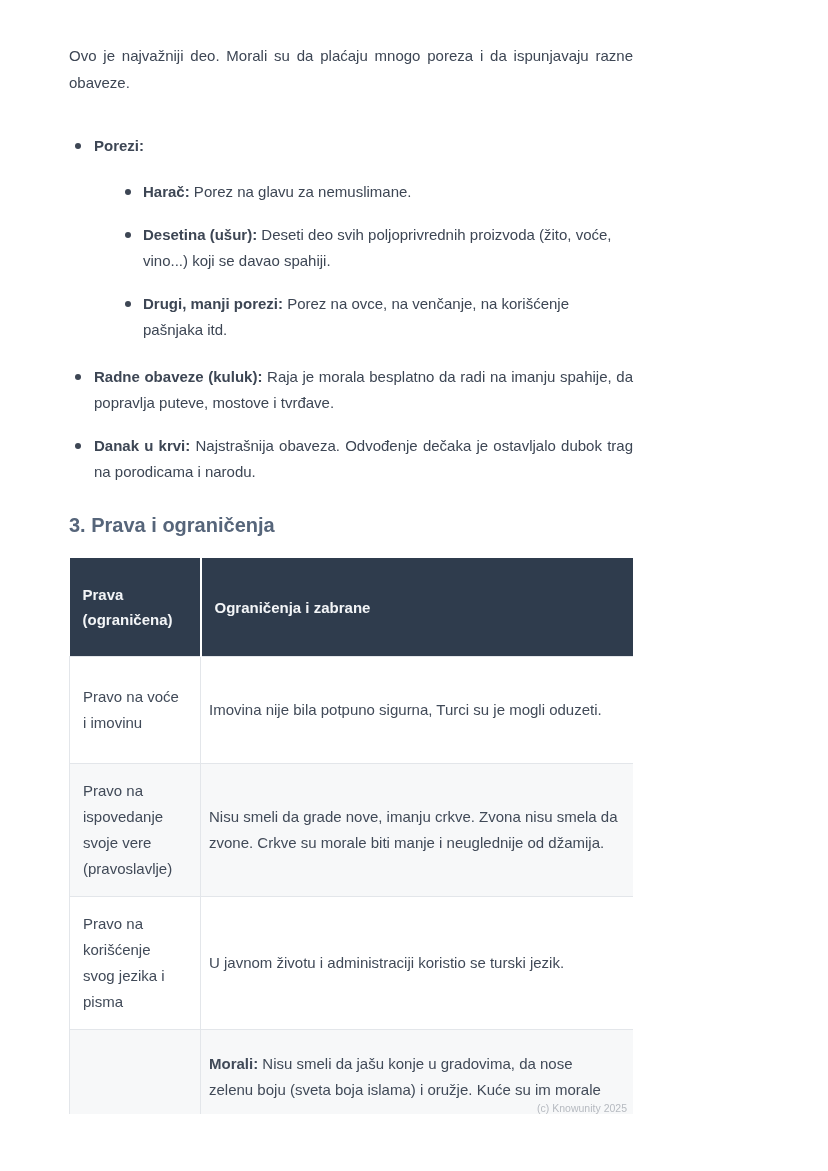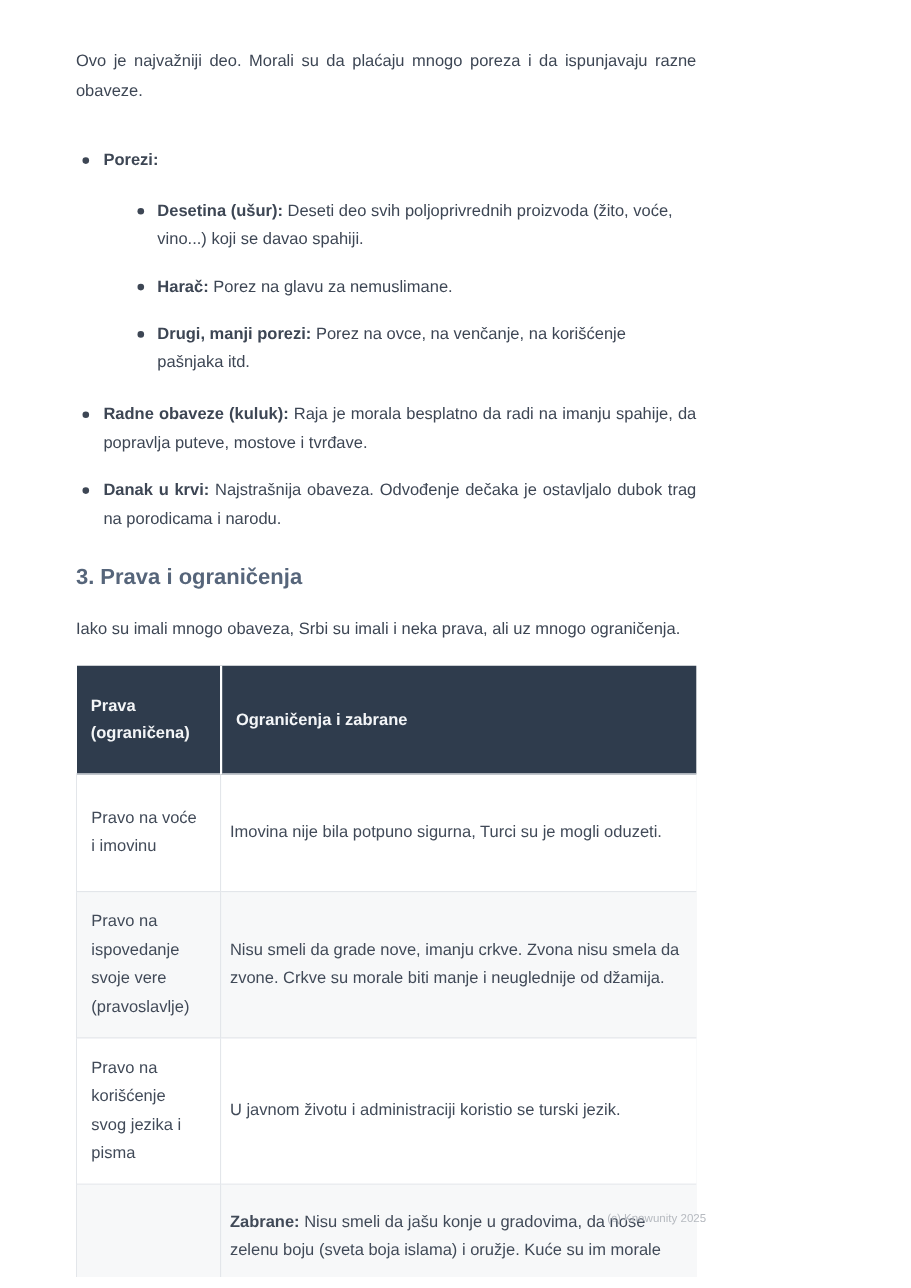--- a/index.html
+++ b/index.html
@@ -50,21 +50,21 @@
     line-height:26px;color:#414a58;
   }
   tbody td.cell-right{padding-left:8px;}
   tbody tr:nth-child(even) td{background:#f7f8f9;}
   tr.r1{height:107px;}
   tr.r2{height:131px;}
   tr.r3{height:126px;}
   tr.r4{height:170px;}
   tr.r4 td{vertical-align:top;padding-top:21px;}
   .footer-note{
-    position:absolute;top:1102px;right:42px;
+    position:absolute;top:1102px;right:57px;
     font-size:10.5px;color:#b6bac0;z-index:3;margin-left:11px;
   }
   .page-edge{
     position:absolute;left:748px;top:37px;width:42px;height:1096px;
     background:#f2f3f5;
     border-left:3px solid #b0b3b8;border-top:1px solid #d8dadd;
     z-index:1;
   }
 </style>
 </head>
@@ -73,41 +73,40 @@
 <div class="page">
   <div class="content">
 
     <p>Ovo je najvažniji deo. Morali su da plaćaju mnogo poreza i da ispunjavaju razne obaveze.</p>
 
     <ul class="lvl1">
       <li>
         <span class="b">Porezi:</span>
         <ul class="lvl2">
           <li>
-            <span class="b">Desetina (ušur):</span><span> Deseti deo svih poljoprivrednih proizvoda (žito, voće, vino...) koji se davao spahiji.</span>
+            <span class="b">Harač:</span><span> Porez na glavu za nemuslimane.</span>
           </li>
           <li>
-            <span class="b">Harač:</span><span> Porez na glavu za nemuslimane.</span>
+            <span class="b">Desetina (ušur):</span><span> Deseti deo svih poljoprivrednih proizvoda (žito, voće, vino...) koji se davao spahiji.</span>
           </li>
           <li>
             <span class="b">Drugi, manji porezi:</span><span> Porez na ovce, na venčanje, na korišćenje pašnjaka itd.</span>
           </li>
         </ul>
       </li>
       <li>
         <span class="b">Radne obaveze (kuluk):</span><span> Raja je morala besplatno da radi na imanju spahije, da popravlja puteve, mostove i tvrđave.</span>
       </li>
       <li>
         <span class="b">Danak u krvi:</span><span> Najstrašnija obaveza. Odvođenje dečaka je ostavljalo dubok trag na porodicama i narodu.</span>
       </li>
     </ul>
 
     <h2>3. Prava i ograničenja</h2>
 
-    <p>Iako su imali mnogo obaveza, Srbi su imali i neka prava, ali uz mnogo ograničenja.</p>
 
     <div class="table-clip">
       <table>
         <colgroup>
             <col class="c1">
             <col class="c2">
           </colgroup>
         <thead>
           <tr>
             <th>Prava (ograničena)</th>
@@ -123,21 +122,21 @@
             <td>Pravo na ispovedanje svoje vere (pravoslavlje)</td>
             <td class="cell-right">Nisu smeli da grade nove, imanju crkve. Zvona nisu smela da zvone. Crkve su morale biti manje i neuglednije od džamija.</td>
           </tr>
           <tr class="r3">
             <td>Pravo na korišćenje svog jezika i pisma</td>
             <td class="cell-right">U javnom životu i administraciji koristio se turski jezik.</td>
           </tr>
           <tr class="r4">
             <td></td>
             <td class="cell-right">
-              <span class="b">Zabrane:</span><span> Nisu smeli da jašu konje u gradovima, da nose zelenu boju (sveta boja islama) i oružje. Kuće su im morale</span>
+              <span class="b">Morali:</span><span> Nisu smeli da jašu konje u gradovima, da nose zelenu boju (sveta boja islama) i oružje. Kuće su im morale</span>
             </td>
           </tr>
         </tbody>
       </table>
     </div>
 
   </div>
 
   <div class="page-edge"></div>
 

